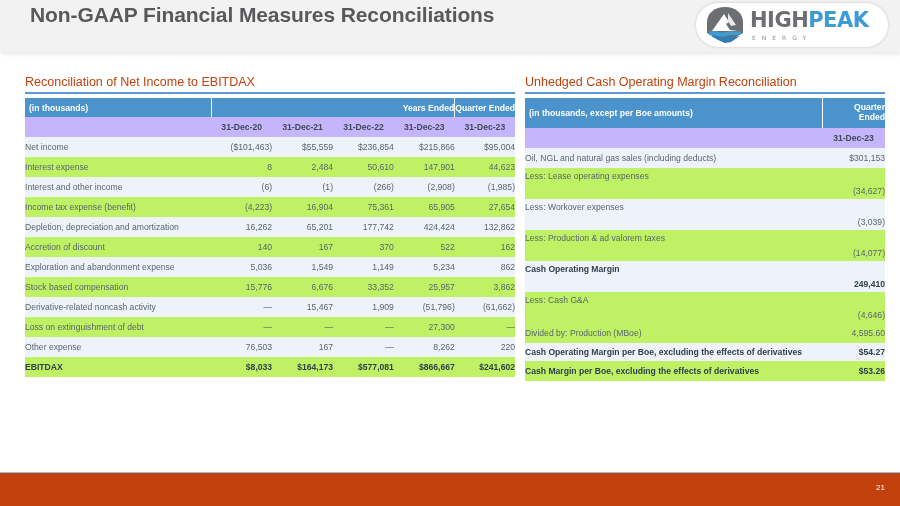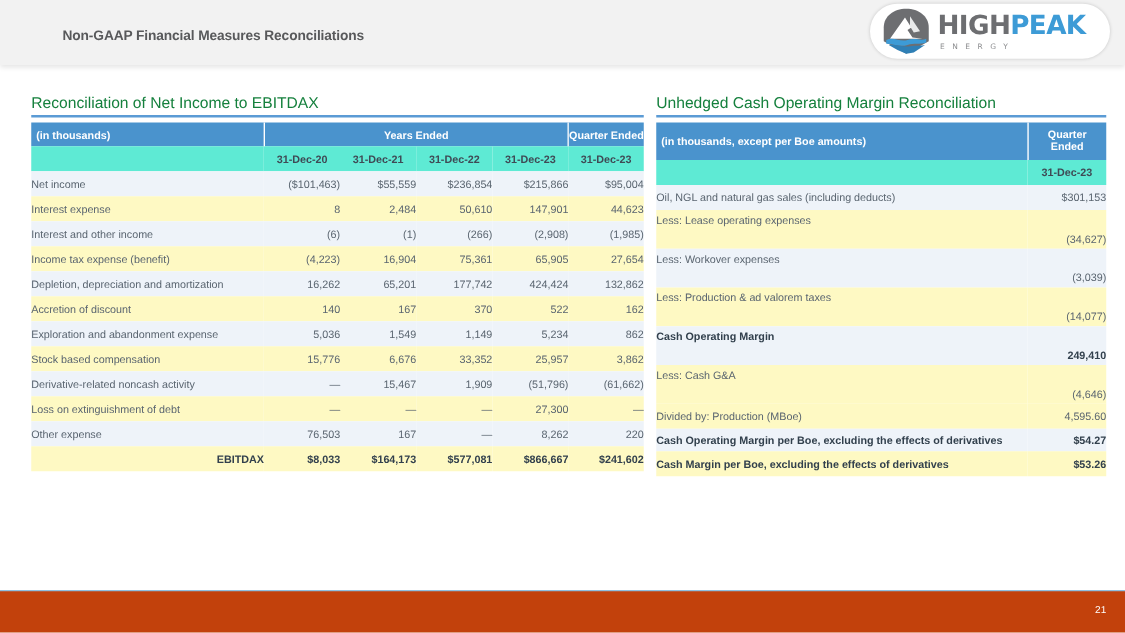--- a/index.html
+++ b/index.html
@@ -18,27 +18,26 @@
   
   .topbar {
     position: absolute;
     left: 0; top: 0;
     width: 900px; height: 52px;
     background: #f2f2f2;
     box-shadow: 0 2px 4px rgba(0,0,0,0.10);
   }
   .slide-title {
     position: absolute;
-    left: 30px; top: 23px;
-    font-size: 11px;
+    left: 30px; top: 3px;
+    font-size: 21px;
     font-weight: bold;
     color: #58595b;
     letter-spacing: -0.1px;
     white-space: nowrap;
-    margin-left: 20px;
   }
 
   
   .logo-pill {
     position: absolute;
     right: 12px; top: 3px;
     width: 192px; height: 44px;
     background: #ffffff;
     border-radius: 22px;
     box-shadow: 0 0 3px rgba(0,0,0,0.18);
@@ -72,21 +71,21 @@
     margin-left: 2px;
     font-family: "DejaVu Sans", sans-serif;
   }
 
   
   .section {
     position: absolute;
   }
   .sec-title {
     font-size: 12.5px;
-    color: #15803d;
+    color: #c2410c;
     font-weight: normal;
     padding-bottom: 3px;
     white-space: nowrap;
   }
   .sec-rule {
     border-bottom: 2px solid #5b9bd5;
     margin-bottom: 4px;
   }
 
   
@@ -104,46 +103,45 @@
   .hdr-blue {
     background: #4a93cd;
     color: #ffffff;
     font-weight: bold;
     font-size: 8.6px;
     height: 19px;
     border-right: 1px solid #ffffff;
   }
   .hdr-blue.last { border-right: none; }
   .hdr-blue.lbl { text-align: left; padding-left: 4px; }
-  .hdr-blue.ctr { text-align: center; margin-top: 40px; }
+  .hdr-blue.ctr { text-align: right; margin-top: 40px; }
   .subhdr {
-    background: #5eead4;
+    background: #c4b5fd;
     color: #3f4a55;
     font-weight: bold;
     height: 20px;
     text-align: right;
     padding-right: 6px;
   }
   .subhdr.ctr { text-align: center; padding-right: 0; }
   .row-a { background: #eef3f9; }
-  .row-b { background: #fef9c3; margin-top: 24px; }
+  .row-b { background: #bef264; margin-top: 24px; }
   .cell-lbl {
     text-align: left;
     padding-left: 4px;
     height: 20px;
   }
   .cell-val {
     text-align: right;
     padding-right: 6px;
     height: 20px;
   }
   .total-row td {
     font-weight: bold;
     color: #32404d;
-    text-align: right;
   }
   .bold-lbl { font-weight: bold; color: #32404d; }
   .bold-val { font-weight: bold; color: #32404d; }
 
   
   .tall td { height: 28px; }
   .tall .cell-lbl { vertical-align: top; padding-top: 3px; }
   .tall .cell-val { vertical-align: bottom; padding-bottom: 3px; }
   .wrap2 .cell-lbl {
     white-space: normal;

